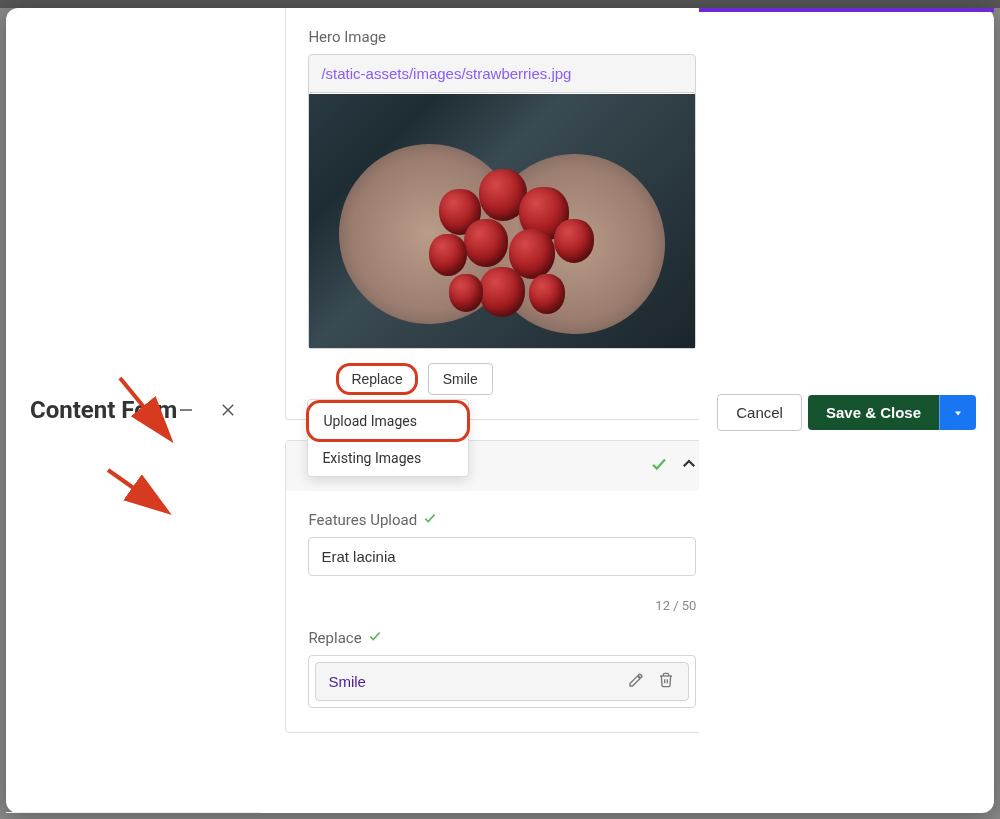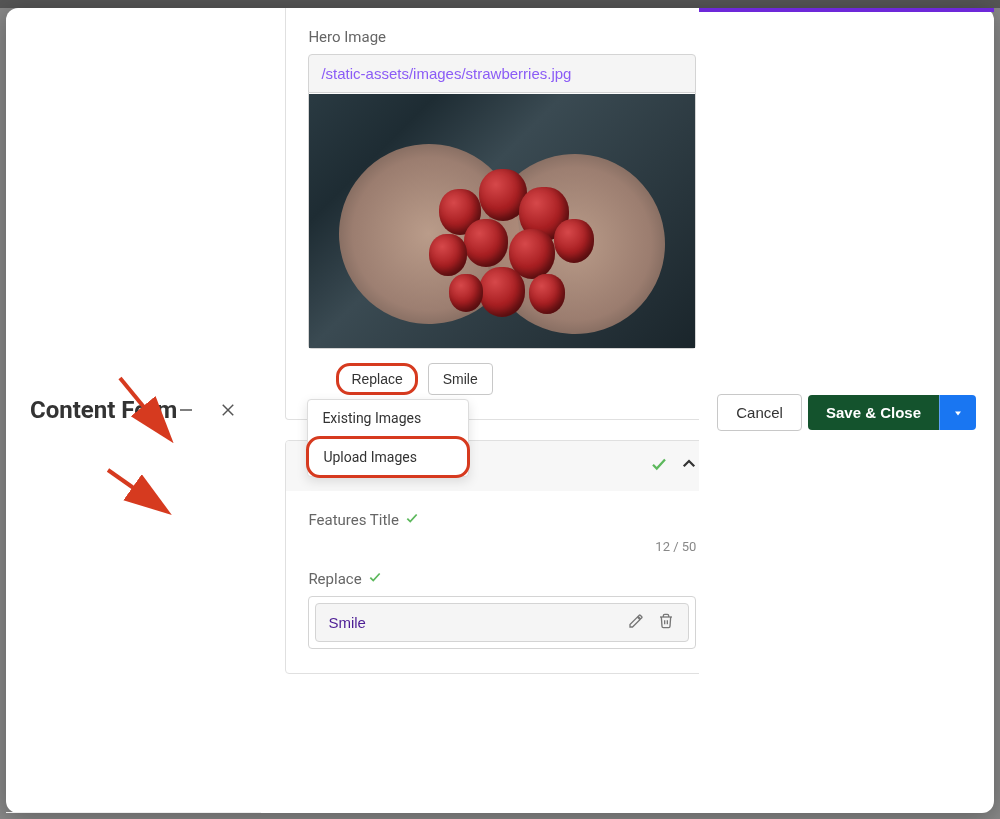--- a/index.html
+++ b/index.html
@@ -205,21 +205,21 @@
       border: 1px solid #d4d4d4;
       border-radius: 4px;
       padding: 10px 12px;
       font-size: 15px;
       color: #333;
     }
     .char-count {
       text-align: right;
       font-size: 13px;
       color: #888;
-      margin-top: 10px;
+      margin-top: 22px;
     }
     .feature-item-row {
       display: flex;
       align-items: center;
       border: 1px solid #d4d4d4;
       border-radius: 4px;
       background: #f5f5f5;
       padding: 0;
     }
     .feature-item-row input {
@@ -330,22 +330,22 @@
                   <div class="berry b8"></div>
                   <div class="berry b9"></div>
                 <div class="berry b10"></div>
               </div>
             </div>
           </div>
           <div class="img-actions">
             <button class="btn-outline replace-highlight">Replace</button>
             <button class="btn-outline">Smile</button>
             <div class="dropdown">
+              <div class="dd-item highlighted">Upload Images</div>
               <div class="dd-item">Existing Images</div>
-              <div class="dd-item highlighted">Upload Images</div>
             </div>
           </div>
         </div>
       </div>
 
       <div class="section" style="margin-top:6px;">
         <div class="section-header">
           <div class="section-header-title">Fe</div>
           <div class="section-header-icons">
             <span class="check-green">
@@ -355,27 +355,28 @@
             </span>
             <span>
               <svg width="18" height="18" viewBox="0 0 24 24" fill="none" stroke="#333" stroke-width="3">
                   <polyline points="5,15 12,8 19,15"></polyline>
                 </svg>
             </span>
           </div>
         </div>
         <div class="section-body">
           <div class="field-label">
-            <span>Features Title</span>
+            <span>Features Upload</span>
             <span class="check-green">
               <svg width="14" height="14" viewBox="0 0 24 24" fill="none" stroke="currentColor" stroke-width="3">
                   <polyline points="4,13 9,18 20,6"></polyline>
                 </svg>
             </span>
           </div>
+          <input class="text-input" type="text" value="Erat lacinia" style="">
           <div class="char-count">12 / 50</div>
 
           <div class="field-label" style="margin-top:16px;">
             <span>Replace</span>
             <span class="check-green">
               <svg width="14" height="14" viewBox="0 0 24 24" fill="none" stroke="currentColor" stroke-width="3">
                   <polyline points="4,13 9,18 20,6"></polyline>
                 </svg>
             </span>
           </div>

